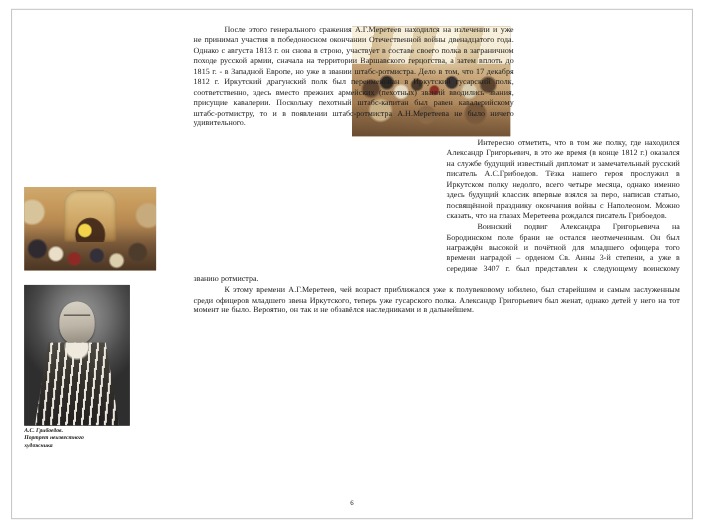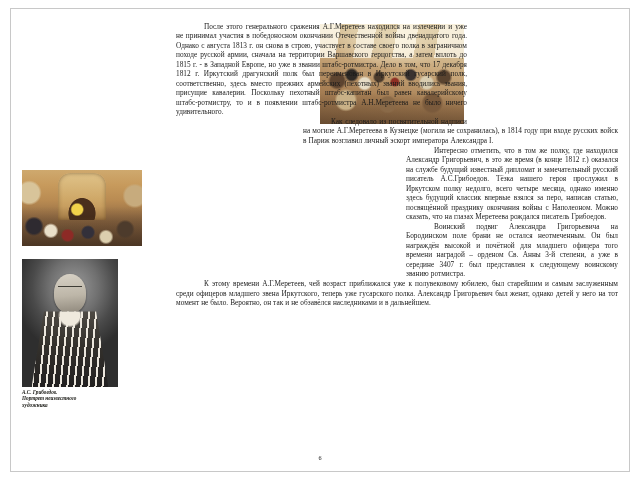--- a/index.html
+++ b/index.html
@@ -261,21 +261,20 @@
       <div>А.С. Грибоедов.</div>
       <div>Портрет неизвестного</div>
       <div>художника</div>
     </div>
 
     <div class="text-col">
       <div class="float-tr"></div>
       <p class="para">После этого генерального сражения А.Г.Меретеев находился на излечении и уже не принимал участия в победоносном окончании Отечественной войны двенадцатого года. Однако с августа 1813 г. он снова в строю, участвует в составе своего полка в заграничном походе русской армии, сначала на территории Варшавского герцогства, а затем вплоть до 1815 г. - в Западной Европе, но уже в звании штабс-ротмистра. Дело в том, что 17 декабря 1812 г. Иркутский драгунский полк был переименован в Иркутский гусарский полк, соответственно, здесь вместо прежних армейских (пехотных) званий вводились звания, присущие кавалерии. Поскольку пехотный штабс-капитан был равен кавалерийскому штабс-ротмистру, то и в появлении штабс-ротмистра А.Н.Меретеева не было ничего удивительного.</p>
 
       <div class="float-ml"></div>
-      <p class="para">Как следовало из посвятительной надписи на могиле А.Г.Меретеева в Кузнецке (могила не сохранилась), в 1814 году при входе русских войск в Париж возглавил личный эскорт императора Александра I.</p>
 
       <div class="float-bl"></div>
       <p class="para">Интересно отметить, что в том же полку, где находился Александр Григорьевич, в это же время (в конце 1812 г.) оказался на службе будущий известный дипломат и замечательный русский писатель А.С.Грибоедов. Тёзка нашего героя прослужил в Иркутском полку недолго, всего четыре месяца, однако именно здесь будущий классик впервые взялся за перо, написав статью, посвящённой празднику окончания войны с Наполеоном. Можно сказать, что на глазах Меретеева рождался писатель Грибоедов.</p>
 
       <p class="para">Воинский подвиг Александра Григорьевича на Бородинском поле брани не остался неотмеченным. Он был награждён высокой и почётной для младшего офицера того времени наградой – орденом Св. Анны 3-й степени, а уже в середине 3407 г. был представлен к следующему воинскому званию ротмистра.</p>
 
       <p class="para">К этому времени А.Г.Меретеев, чей возраст приближался уже к полувековому юбилею, был старейшим и самым заслуженным среди офицеров младшего звена Иркутского, теперь уже гусарского полка. Александр Григорьевич был женат, однако детей у него на тот момент не было. Вероятно, он так и не обзавёлся наследниками и в дальнейшем.</p>
     </div>
 
     <div class="page-number">6</div>

